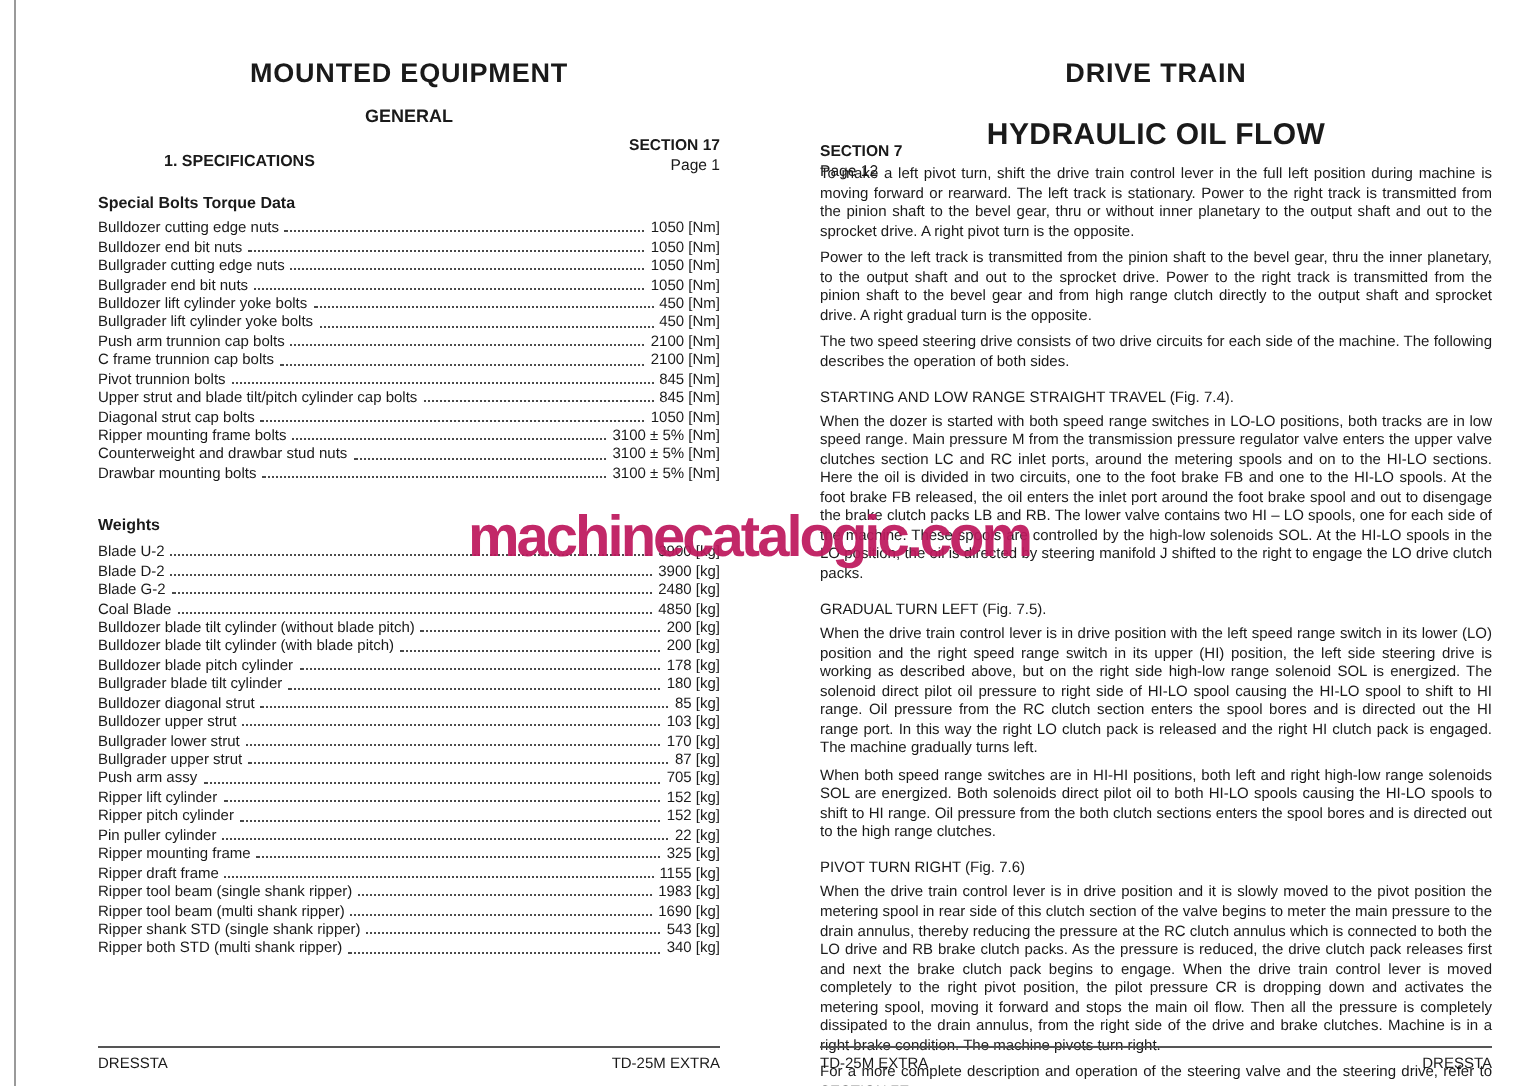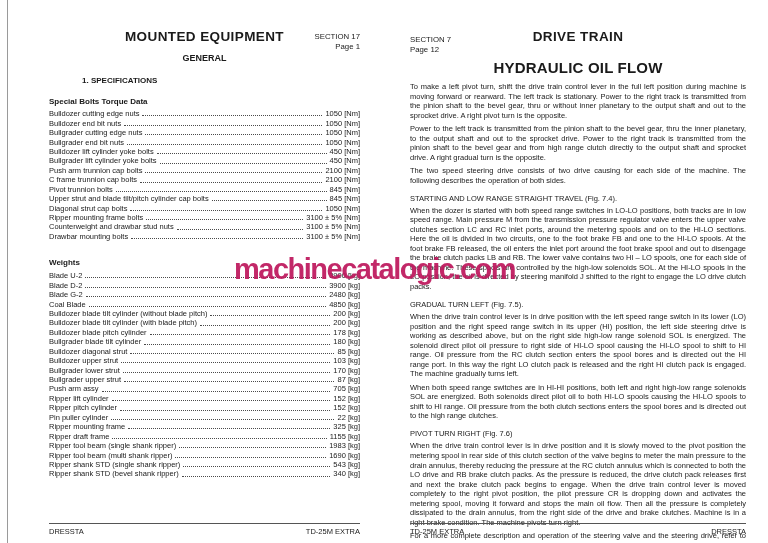--- a/index.html
+++ b/index.html
@@ -10,21 +10,21 @@
     -webkit-font-smoothing:antialiased;
   }
   .scan-edge{position:absolute;left:7px;top:0;bottom:0;width:1px;background:#9a9a9a;}
   .page{position:absolute;top:16px;height:418px;}
   .page-left{left:49px;width:311px;}
   .page-right{left:410px;width:336px;}
 
   .hdr-title{position:absolute;top:13px;left:0;right:0;text-align:center;
     font-size:13.5px;font-weight:bold;letter-spacing:.4px;white-space:nowrap;}
   .sec-block{position:absolute;font-size:7.8px;line-height:10px;}
-  .sec-block .sec{font-weight:normal;}
+  .sec-block .sec{font-weight:bold;margin-top:36px;}
   .sec-right{top:16px;right:0;text-align:right;}
   .sec-left{top:19px;left:0;text-align:left;}
   .hdr-sub{position:absolute;left:0;right:0;text-align:center;font-weight:bold;}
   .sub-left{top:37px;font-size:9px;}
   .sub-right{top:43px;font-size:15px;letter-spacing:.2px;}
   .spec-head{position:absolute;top:60px;left:33px;font-size:8px;font-weight:bold;}
   .list-head{position:absolute;left:0;font-size:8px;font-weight:bold;}
   .torque-head{top:81px;}
   .weights-head{top:242px;}
 
@@ -273,21 +273,21 @@
         <span class="val">1690 [kg]</span>
       </div>
 
       <div class="row">
         <span class="lbl">Ripper shank STD (single shank ripper)</span>
         <span class="dots"></span>
         <span class="val">543 [kg]</span>
       </div>
 
       <div class="row">
-        <span class="lbl">Ripper shank STD (bevel shank ripper)</span>
+        <span class="lbl">Ripper both STD (multi shank ripper)</span>
         <span class="dots"></span>
         <span class="val">340 [kg]</span>
       </div>
     </div>
 
   <div class="footer">
     <span>DRESSTA</span>
     <span>TD-25M EXTRA</span>
   </div>
 </div>
@@ -299,21 +299,21 @@
   </div>
   <div class="hdr-title">DRIVE TRAIN</div>
   <div class="hdr-sub sub-right">HYDRAULIC OIL FLOW</div>
 
   <div class="blocks">
 
       <div class="blk t-p">To make a left pivot turn, shift the drive train control lever in the full left position during machine is moving forward or rearward. The left track is stationary. Power to the right track is transmitted from the pinion shaft to the bevel gear, thru or without inner planetary to the output shaft and out to the sprocket drive. A right pivot turn is the opposite.</div>
 
       <div class="blk t-p">Power to the left track is transmitted from the pinion shaft to the bevel gear, thru the inner planetary, to the output shaft and out to the sprocket drive. Power to the right track is transmitted from the pinion shaft to the bevel gear and from high range clutch directly to the output shaft and sprocket drive. A right gradual turn is the opposite.</div>
 
-      <div class="blk t-p">The two speed steering drive consists of two drive causing for each side of the machine. The following describes the operation of both sides.</div>
+      <div class="blk t-p">The two speed steering drive consists of two drive circuits for each side of the machine. The following describes the operation of both sides.</div>
 
       <div class="blk t-h">STARTING AND LOW RANGE STRAIGHT TRAVEL (Fig. 7.4).</div>
 
       <div class="blk t-p">When the dozer is started with both speed range switches in LO-LO positions, both tracks are in low speed range. Main pressure M from the transmission pressure regulator valve enters the upper valve clutches section LC and RC inlet ports, around the metering spools and on to the HI-LO sections. Here the oil is divided in two circuits, one to the foot brake FB and one to the HI-LO spools. At the foot brake FB released, the oil enters the inlet port around the foot brake spool and out to disengage the brake clutch packs LB and RB. The lower valve contains two HI – LO spools, one for each side of the machine. These spools are controlled by the high-low solenoids SOL. At the HI-LO spools in the LO position, the oil is directed by steering manifold J shifted to the right to engage the LO drive clutch packs.</div>
 
       <div class="blk t-h">GRADUAL TURN LEFT (Fig. 7.5).</div>
 
       <div class="blk t-p">When the drive train control lever is in drive position with the left speed range switch in its lower (LO) position and the right speed range switch in its upper (HI) position, the left side steering drive is working as described above, but on the right side high-low range solenoid SOL is energized. The solenoid direct pilot oil pressure to right side of HI-LO spool causing the HI-LO spool to shift to HI range. Oil pressure from the RC clutch section enters the spool bores and is directed out the HI range port. In this way the right LO clutch pack is released and the right HI clutch pack is engaged. The machine gradually turns left.</div>
 
       <div class="blk t-p">When both speed range switches are in HI-HI positions, both left and right high-low range solenoids SOL are energized. Both solenoids direct pilot oil to both HI-LO spools causing the HI-LO spools to shift to HI range. Oil pressure from the both clutch sections enters the spool bores and is directed out to the high range clutches.</div>

